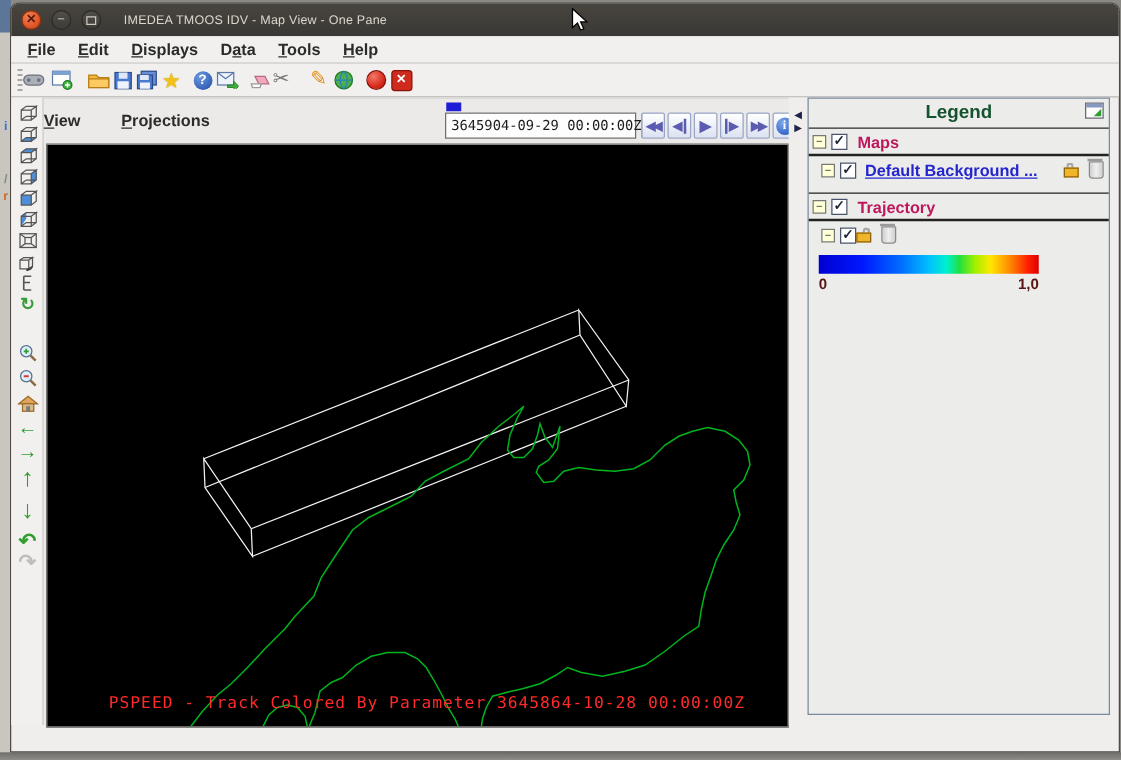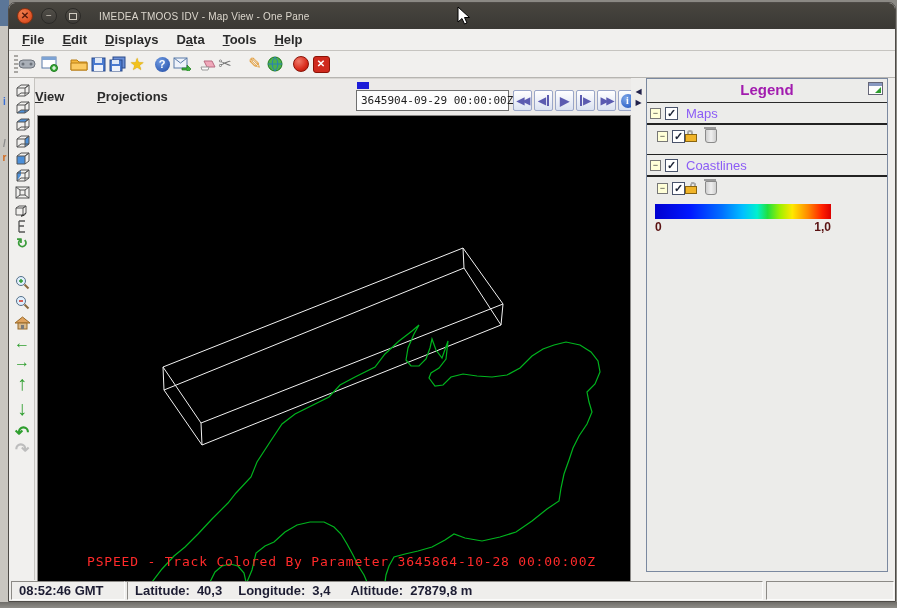--- a/index.html
+++ b/index.html
@@ -81,34 +81,34 @@
   .divider{position:absolute;left:622px;top:0;width:15px;height:502px;background:#efeeec;}
   .div-arrow{position:absolute;left:3px;width:9px;height:10px;font-size:8px;color:#22224a;
     display:flex;align-items:center;justify-content:center;}
   .div-dots{position:absolute;left:6px;top:30px;width:3px;height:460px;
     background:repeating-linear-gradient(#aoa 0,#a8a6a2 0 2px,#efeeec 2px 5px);}
 
   
   .legend{position:absolute;left:637px;top:0;width:242px;height:494px;background:#ececea;
     border:1px solid #7b89a0;box-sizing:border-box;}
   .legend-header{position:relative;height:23px;border-bottom:1px solid #2a2a2a;}
-  .legend-title{text-align:center;font-weight:bold;font-size:15px;color:#a21caf;line-height:22px;}
+  .legend-title{text-align:center;font-weight:bold;font-size:15px;color:#14532d;line-height:22px;}
   .float-icon{position:absolute;right:4px;top:3px;width:15px;height:13px;background:#fdfdfd;
     border:1px solid #667;box-sizing:border-box;}
   .float-icon .bar{position:absolute;left:0;top:0;width:100%;height:3px;background:#8899c0;}
   .float-icon .tri{position:absolute;right:1px;bottom:1px;width:0;height:0;
     border-left:6px solid transparent;border-bottom:6px solid #2e9e2e;}
   .lg-row{display:flex;align-items:center;}
   .lg-group{height:20px;border-bottom:2px solid #222;padding-left:3px;}
   .lg-group2{border-top:1px solid #222;}
   .minus-box{width:11px;height:11px;background:#ffffd8;border:1px solid #777;box-sizing:border-box;
     font-size:9px;line-height:9px;text-align:center;color:#333;flex:none;}
   .check-box{width:13px;height:13px;background:#fff;border:1px solid #49536b;box-sizing:border-box;
     font-size:11px;line-height:11px;text-align:center;color:#1d2436;font-weight:bold;margin-left:4px;flex:none;}
-  .lg-group-label{font-weight:normal;font-size:13px;color:#8b5cf6;margin-left:8px;}
+  .lg-group-label{font-weight:bold;font-size:13px;color:#be185d;margin-left:8px;}
   .lg-item{height:22px;padding-left:10px;}
   .lg-link{font-weight:bold;font-size:13px;color:#2525cf;text-decoration:underline;margin-left:7px;
     white-space:nowrap;flex:1;overflow:hidden;}
   .lg-sub{font-weight:bold;font-size:11px;color:#222;padding:1px 0 4px 10px;}
   .pad-icon{position:relative;width:14px;height:12px;margin-right:6px;flex:none;}
   .pad-body{position:absolute;left:0;bottom:0;width:12px;height:8px;background:#f0b429;
     border:1px solid #8a6510;box-sizing:border-box;}
   .pad-shackle{position:absolute;left:2px;top:0;width:6px;height:6px;border:2px solid #a8a8a8;
     border-bottom:none;border-radius:4px 4px 0 0;box-sizing:border-box;}
   .pad-open .pad-shackle{left:5px;transform:rotate(14deg);}
@@ -431,67 +431,54 @@
         </div>
 
         <div class="lg-row lg-group">
           <span class="minus-box">−</span>
           <span class="check-box">✓</span>
           <span class="lg-group-label">Maps</span>
         </div>
         <div class="lg-row lg-item">
           <span class="minus-box">−</span>
           <span class="check-box">✓</span>
+          <span class="lg-link">Default Background ...</span>
           <span class="pad-icon">
               <span class="pad-shackle"></span>
               <span class="pad-body"></span>
             </span>
           <span class="trash-icon"></span>
         </div>
 
         <div style="height:7px;"></div>
 
         <div class="lg-row lg-group lg-group2">
           <span class="minus-box">−</span>
           <span class="check-box">✓</span>
-          <span class="lg-group-label">Coastlines</span>
+          <span class="lg-group-label">Trajectory</span>
         </div>
         <div class="lg-row lg-item">
           <span class="minus-box">−</span>
           <span class="check-box">✓</span>
           <span class="pad-icon pad-open">
               <span class="pad-shackle"></span>
               <span class="pad-body"></span>
             </span>
           <span class="trash-icon"></span>
         </div>
         <div class="colorbar-wrap">
           <div class="colorbar"></div>
           <div class="colorbar-labels">
             <span>0</span>
             <span>1,0</span>
           </div>
         </div>
       </div>
     </div>
 
-    <div class="statusbar">
-      <div class="status-cell" style="left:2px;width:114px;">
-        <span>08:52:46 GMT</span>
-      </div>
-      <div class="status-cell" style="left:118px;width:636px;">
-        <span>Latitude:</span>
-        <span class="sc-val sc-gap1">40,3</span>
-        <span>Longitude:</span>
-        <span class="sc-val sc-gap2">3,4</span>
-        <span>Altitude:</span>
-        <span class="sc-val">27879,8 m</span>
-      </div>
-      <div class="status-cell" style="left:757px;width:128px;"></div>
-    </div>
   </div>
 
   <div class="bottom-strip"></div>
 
   <svg class="cursor" width="16" height="20">
     <path d="M2 1 L2 16 L6 12.5 L8.5 18 L11 17 L8.5 11.5 L13.5 11.5 Z" fill="#fff" stroke="#000" stroke-width="1"></path>
   </svg>
 </div>
 
 </body></html>

